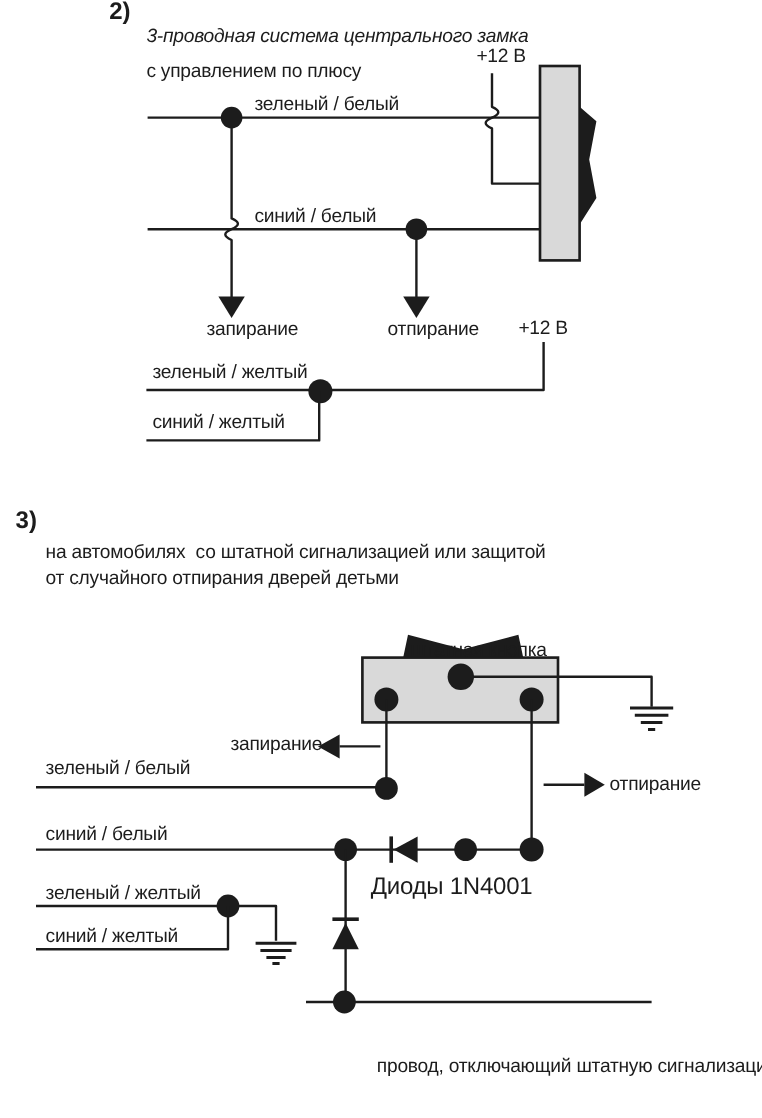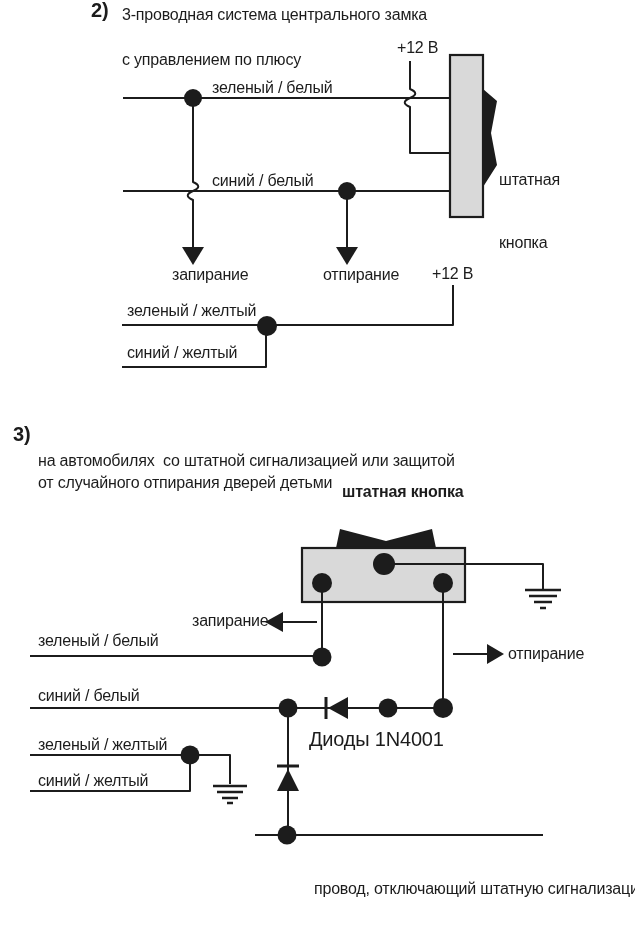--- a/index.html
+++ b/index.html
@@ -74,39 +74,35 @@
     <path class="fill" d="M277,791 L299,791 L288,769 Z"></path>
     <path class="wire" d="M30,755 H230 V784"></path>
     <circle class="fill" cx="190" cy="755" r="9.5"></circle>
     <path class="gnd" d="M213,786 H247 M217,792 H243 M222,798 H238 M227,803 H233"></path>
     <path class="wire" d="M30,791 H190 V755"></path>
     <path class="wire" d="M255,835 H543"></path>
     <circle class="fill" cx="287" cy="835" r="9.5"></circle>
   </svg>
 
   <div class="lbl num" style="left:91px;top:2px;">2)</div>
-  <div class="lbl title" style="left:122px;top:4px;">3-проводная система центрального замка</div>
+  <div class="lbl title" style="left:122px;top:20px;font-style:italic;">3-проводная система центрального замка</div>
   <div class="lbl title" style="left:122px;top:26px;margin-top:23px;">с управлением по плюсу</div>
   <div class="lbl" style="left:397px;top:39px;">+12 В</div>
   <div class="lbl" style="left:212px;top:79px;">зеленый / белый</div>
   <div class="lbl" style="left:212px;top:172px;">синий / белый</div>
   <div class="lbl" style="left:172px;top:266px;">запирание</div>
   <div class="lbl" style="left:323px;top:266px;">отпирание</div>
   <div class="lbl" style="left:432px;top:265px;">+12 В</div>
   <div class="lbl" style="left:127px;top:302px;">зеленый / желтый</div>
   <div class="lbl" style="left:127px;top:344px;">синий / желтый</div>
-  <div class="lbl btnlbl" style="left:499px;top:127px;">
-    <div>штатная</div>
-    <div>кнопка</div>
-  </div>
 
   <div class="lbl num" style="left:13px;top:426px;">3)</div>
   <div class="lbl title" style="left:38px;top:450px;">на автомобилях  со штатной сигнализацией или защитой</div>
   <div class="lbl title" style="left:38px;top:472px;">от случайного отпирания дверей детьми</div>
-  <div class="lbl" style="left:342px;top:483px;font-weight:bold;">штатная кнопка</div>
+  <div class="lbl" style="left:342px;top:534px;">штатная кнопка</div>
   <div class="lbl" style="left:192px;top:612px;">запирание</div>
   <div class="lbl" style="left:508px;top:645px;">отпирание</div>
   <div class="lbl" style="left:38px;top:632px;">зеленый / белый</div>
   <div class="lbl" style="left:38px;top:687px;">синий / белый</div>
   <div class="lbl" style="left:38px;top:736px;">зеленый / желтый</div>
   <div class="lbl" style="left:38px;top:772px;">синий / желтый</div>
   <div class="lbl diodes" style="left:309px;top:731px;">Диоды 1N4001</div>
   <div class="lbl note" style="left:314px;top:844px;">
     <div>провод, отключающий штатную сигнализацию</div>
     

